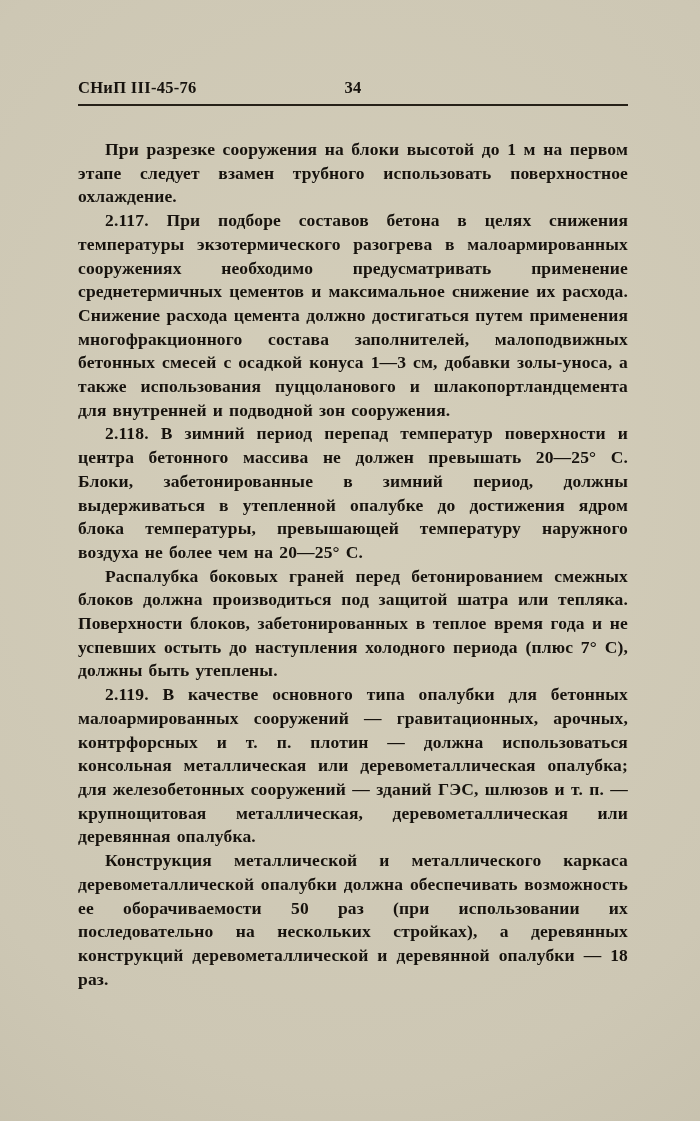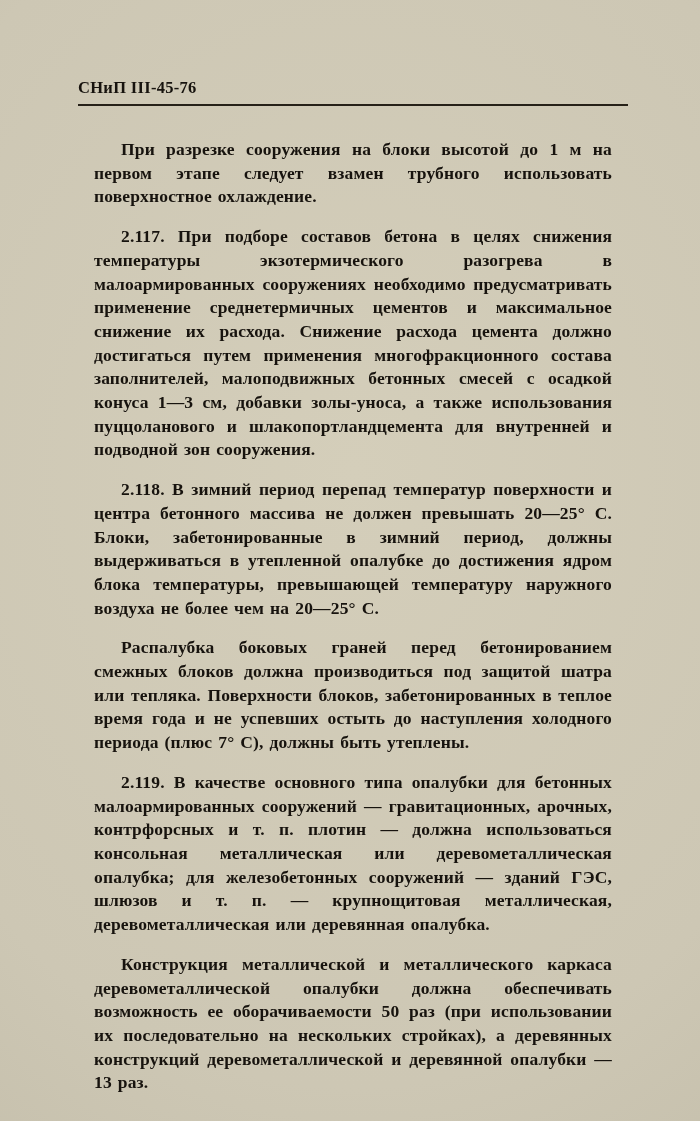--- a/index.html
+++ b/index.html
@@ -50,39 +50,40 @@
   .body-text{
     margin-top:32px;
     font-size:17.5px;
     line-height:23.7px;
     font-weight:bold;
     text-align:justify;
     letter-spacing:.15px;
     word-spacing:1.5px;
   }
   .body-text p{
-    margin:16px;
+    margin:0;
     text-indent:27px;
   }
 </style>
 </head>
 <body>
 
 <div class="page">
   <div class="content">
 
     <header class="page-header">
       <span class="doc-code">СНиП III-45-76</span>
+      <span class="page-number">34</span>
     </header>
 
     <hr class="header-rule">
 
     <main class="body-text">
       <p>При разрезке сооружения на блоки высотой до 1 м на первом этапе следует взамен трубного использовать поверхностное охлаждение.</p>
       <p>2.117. При подборе составов бетона в целях снижения температуры экзотермического разогрева в малоармированных сооружениях необходимо предусматривать применение среднетермичных цементов и максимальное снижение их расхода. Снижение расхода цемента должно достигаться путем применения многофракционного состава заполнителей, малоподвижных бетонных смесей с осадкой конуса 1—3 см, добавки золы-уноса, а также использования пуццоланового и шлакопортландцемента для внутренней и подводной зон сооружения.</p>
       <p>2.118. В зимний период перепад температур поверхности и центра бетонного массива не должен превышать 20—25° С. Блоки, забетонированные в зимний период, должны выдерживаться в утепленной опалубке до достижения ядром блока температуры, превышающей температуру наружного воздуха не более чем на 20—25° С.</p>
       <p>Распалубка боковых граней перед бетонированием смежных блоков должна производиться под защитой шатра или тепляка. Поверхности блоков, забетонированных в теплое время года и не успевших остыть до наступления холодного периода (плюс 7° С), должны быть утеплены.</p>
       <p>2.119. В качестве основного типа опалубки для бетонных малоармированных сооружений — гравитационных, арочных, контрфорсных и т. п. плотин — должна использоваться консольная металлическая или деревометаллическая опалубка; для железобетонных сооружений — зданий ГЭС, шлюзов и т. п. — крупнощитовая металлическая, деревометаллическая или деревянная опалубка.</p>
-      <p>Конструкция металлической и металлического каркаса деревометаллической опалубки должна обеспечивать возможность ее оборачиваемости 50 раз (при использовании их последовательно на нескольких стройках), а деревянных конструкций деревометаллической и деревянной опалубки — 13 раз.</p>
+      <p>Конструкция металлической и металлического каркаса деревометаллической опалубки должна обеспечивать возможность ее оборачиваемости 50 раз (при использовании их последовательно на нескольких стройках), а деревянных конструкций деревометаллической и деревянной опалубки — 18 раз.</p>
     </main>
 
   </div>
 </div>
 
 </body></html>

